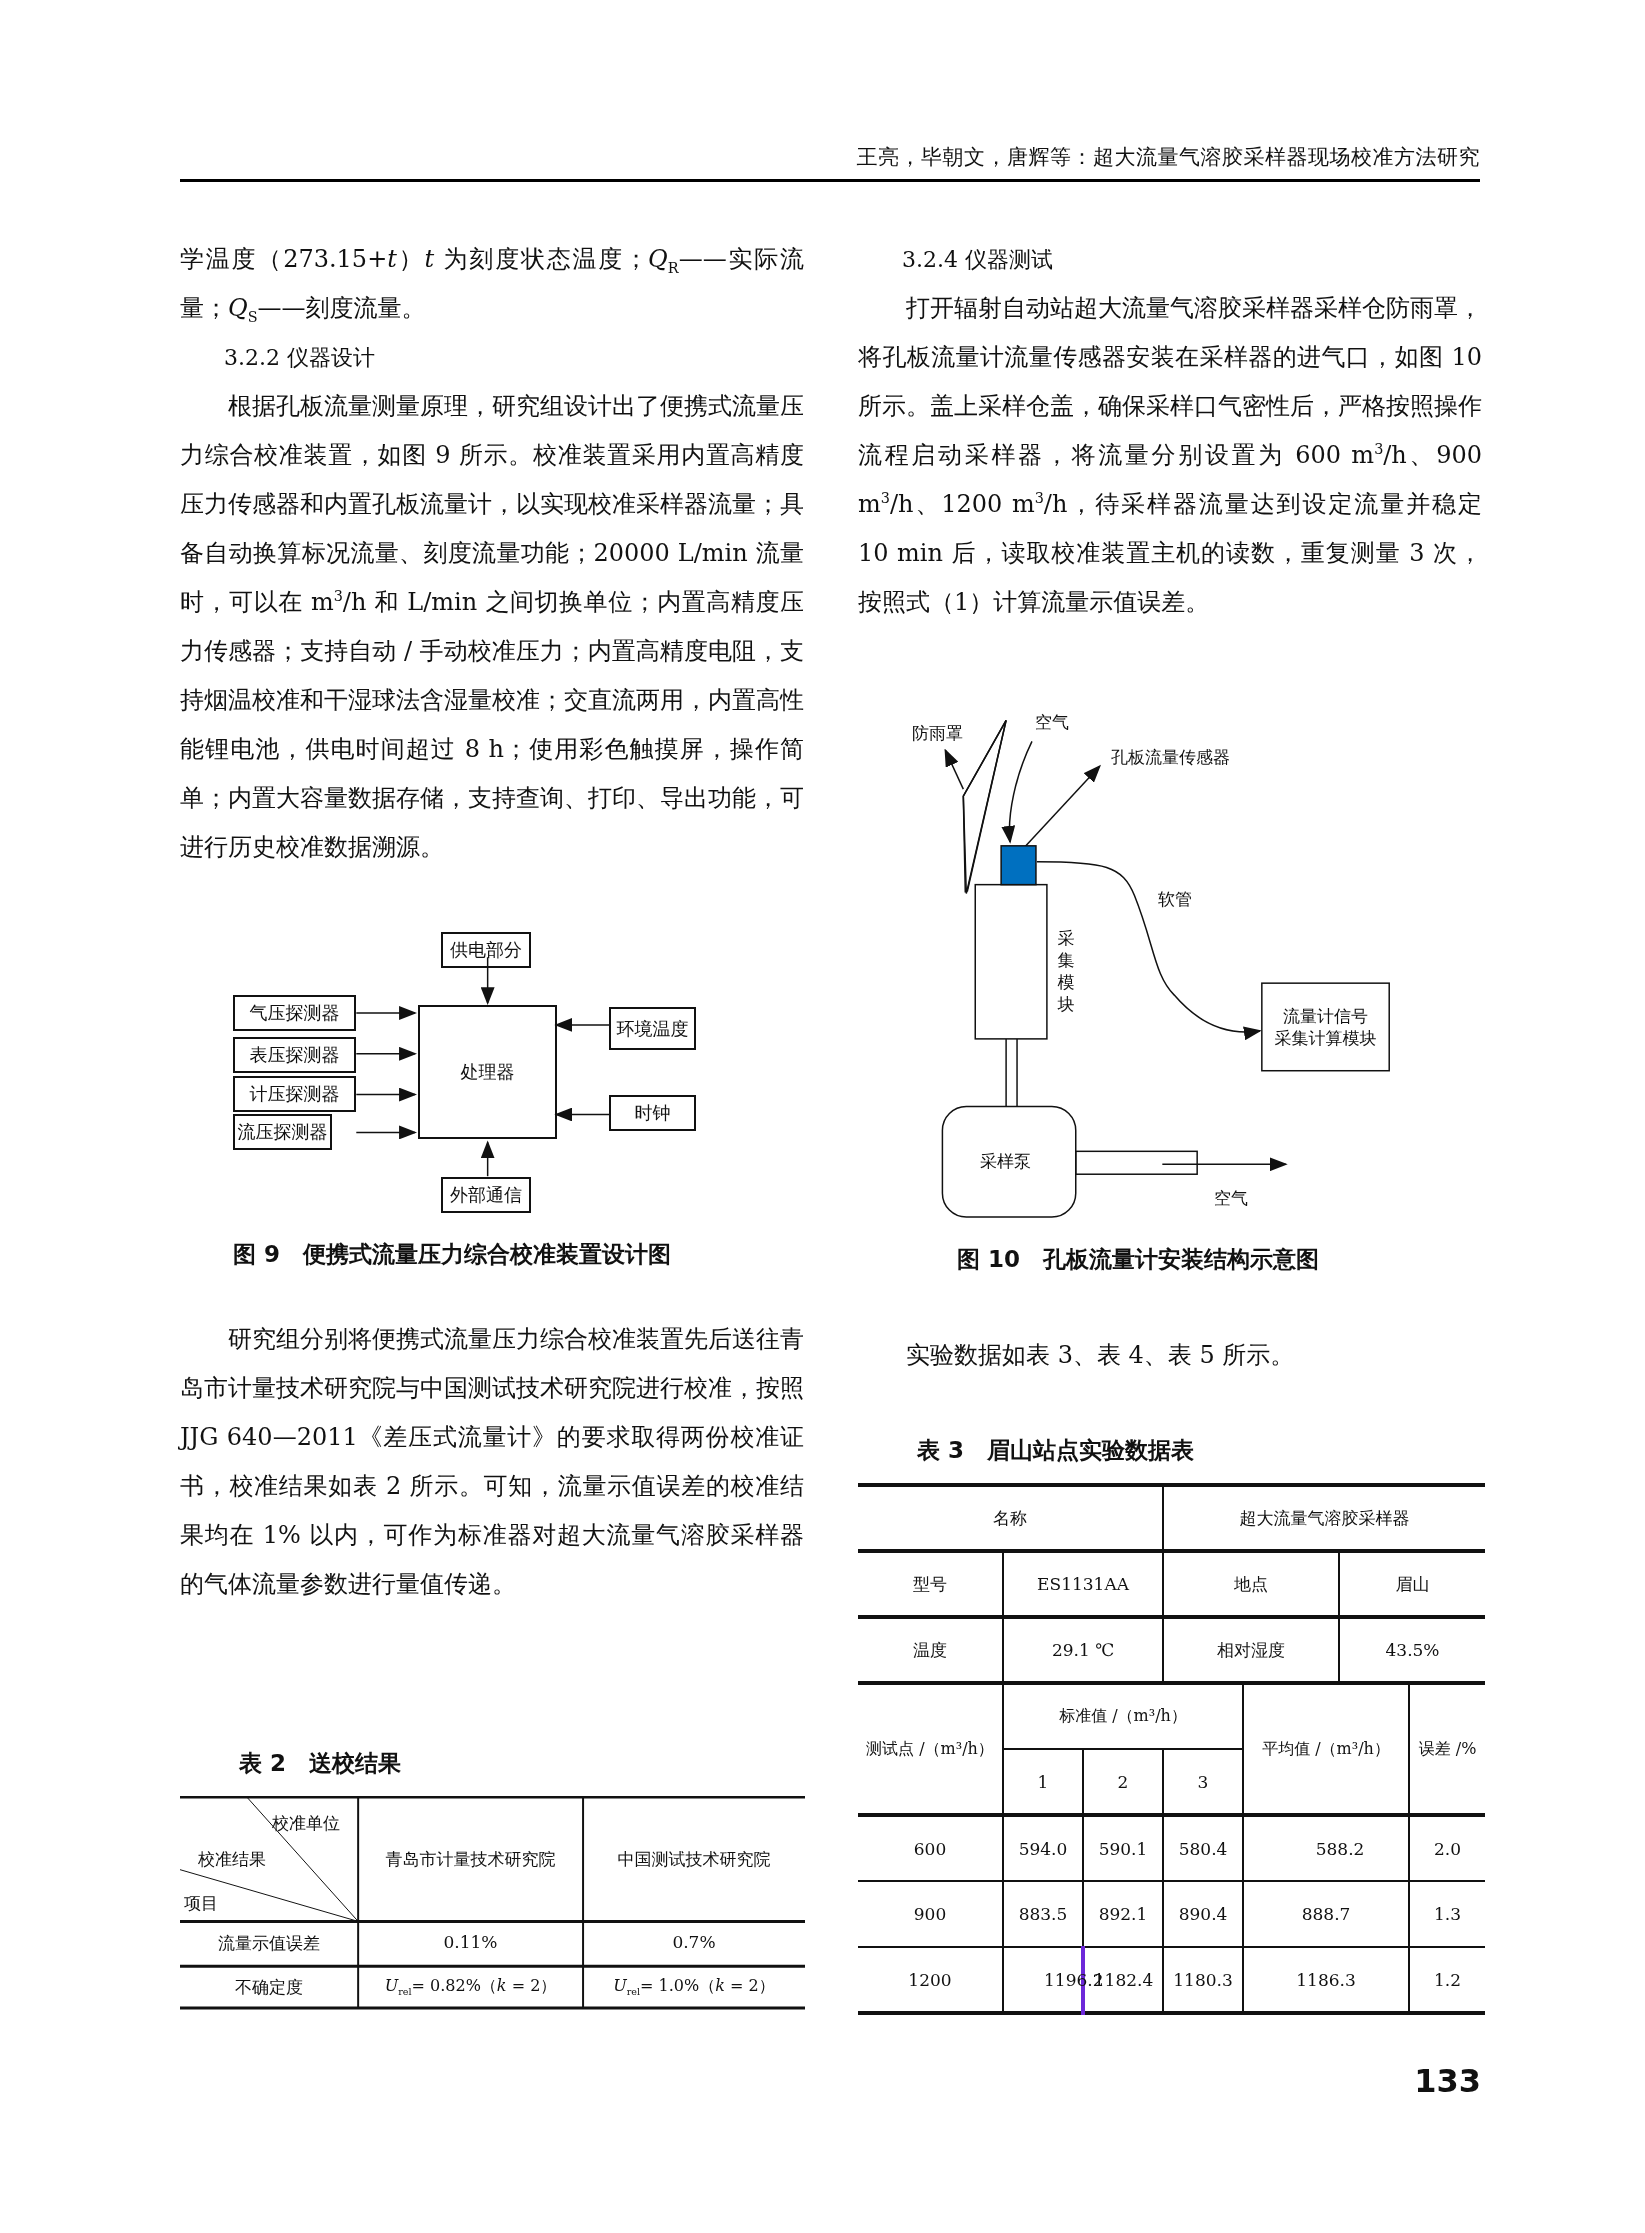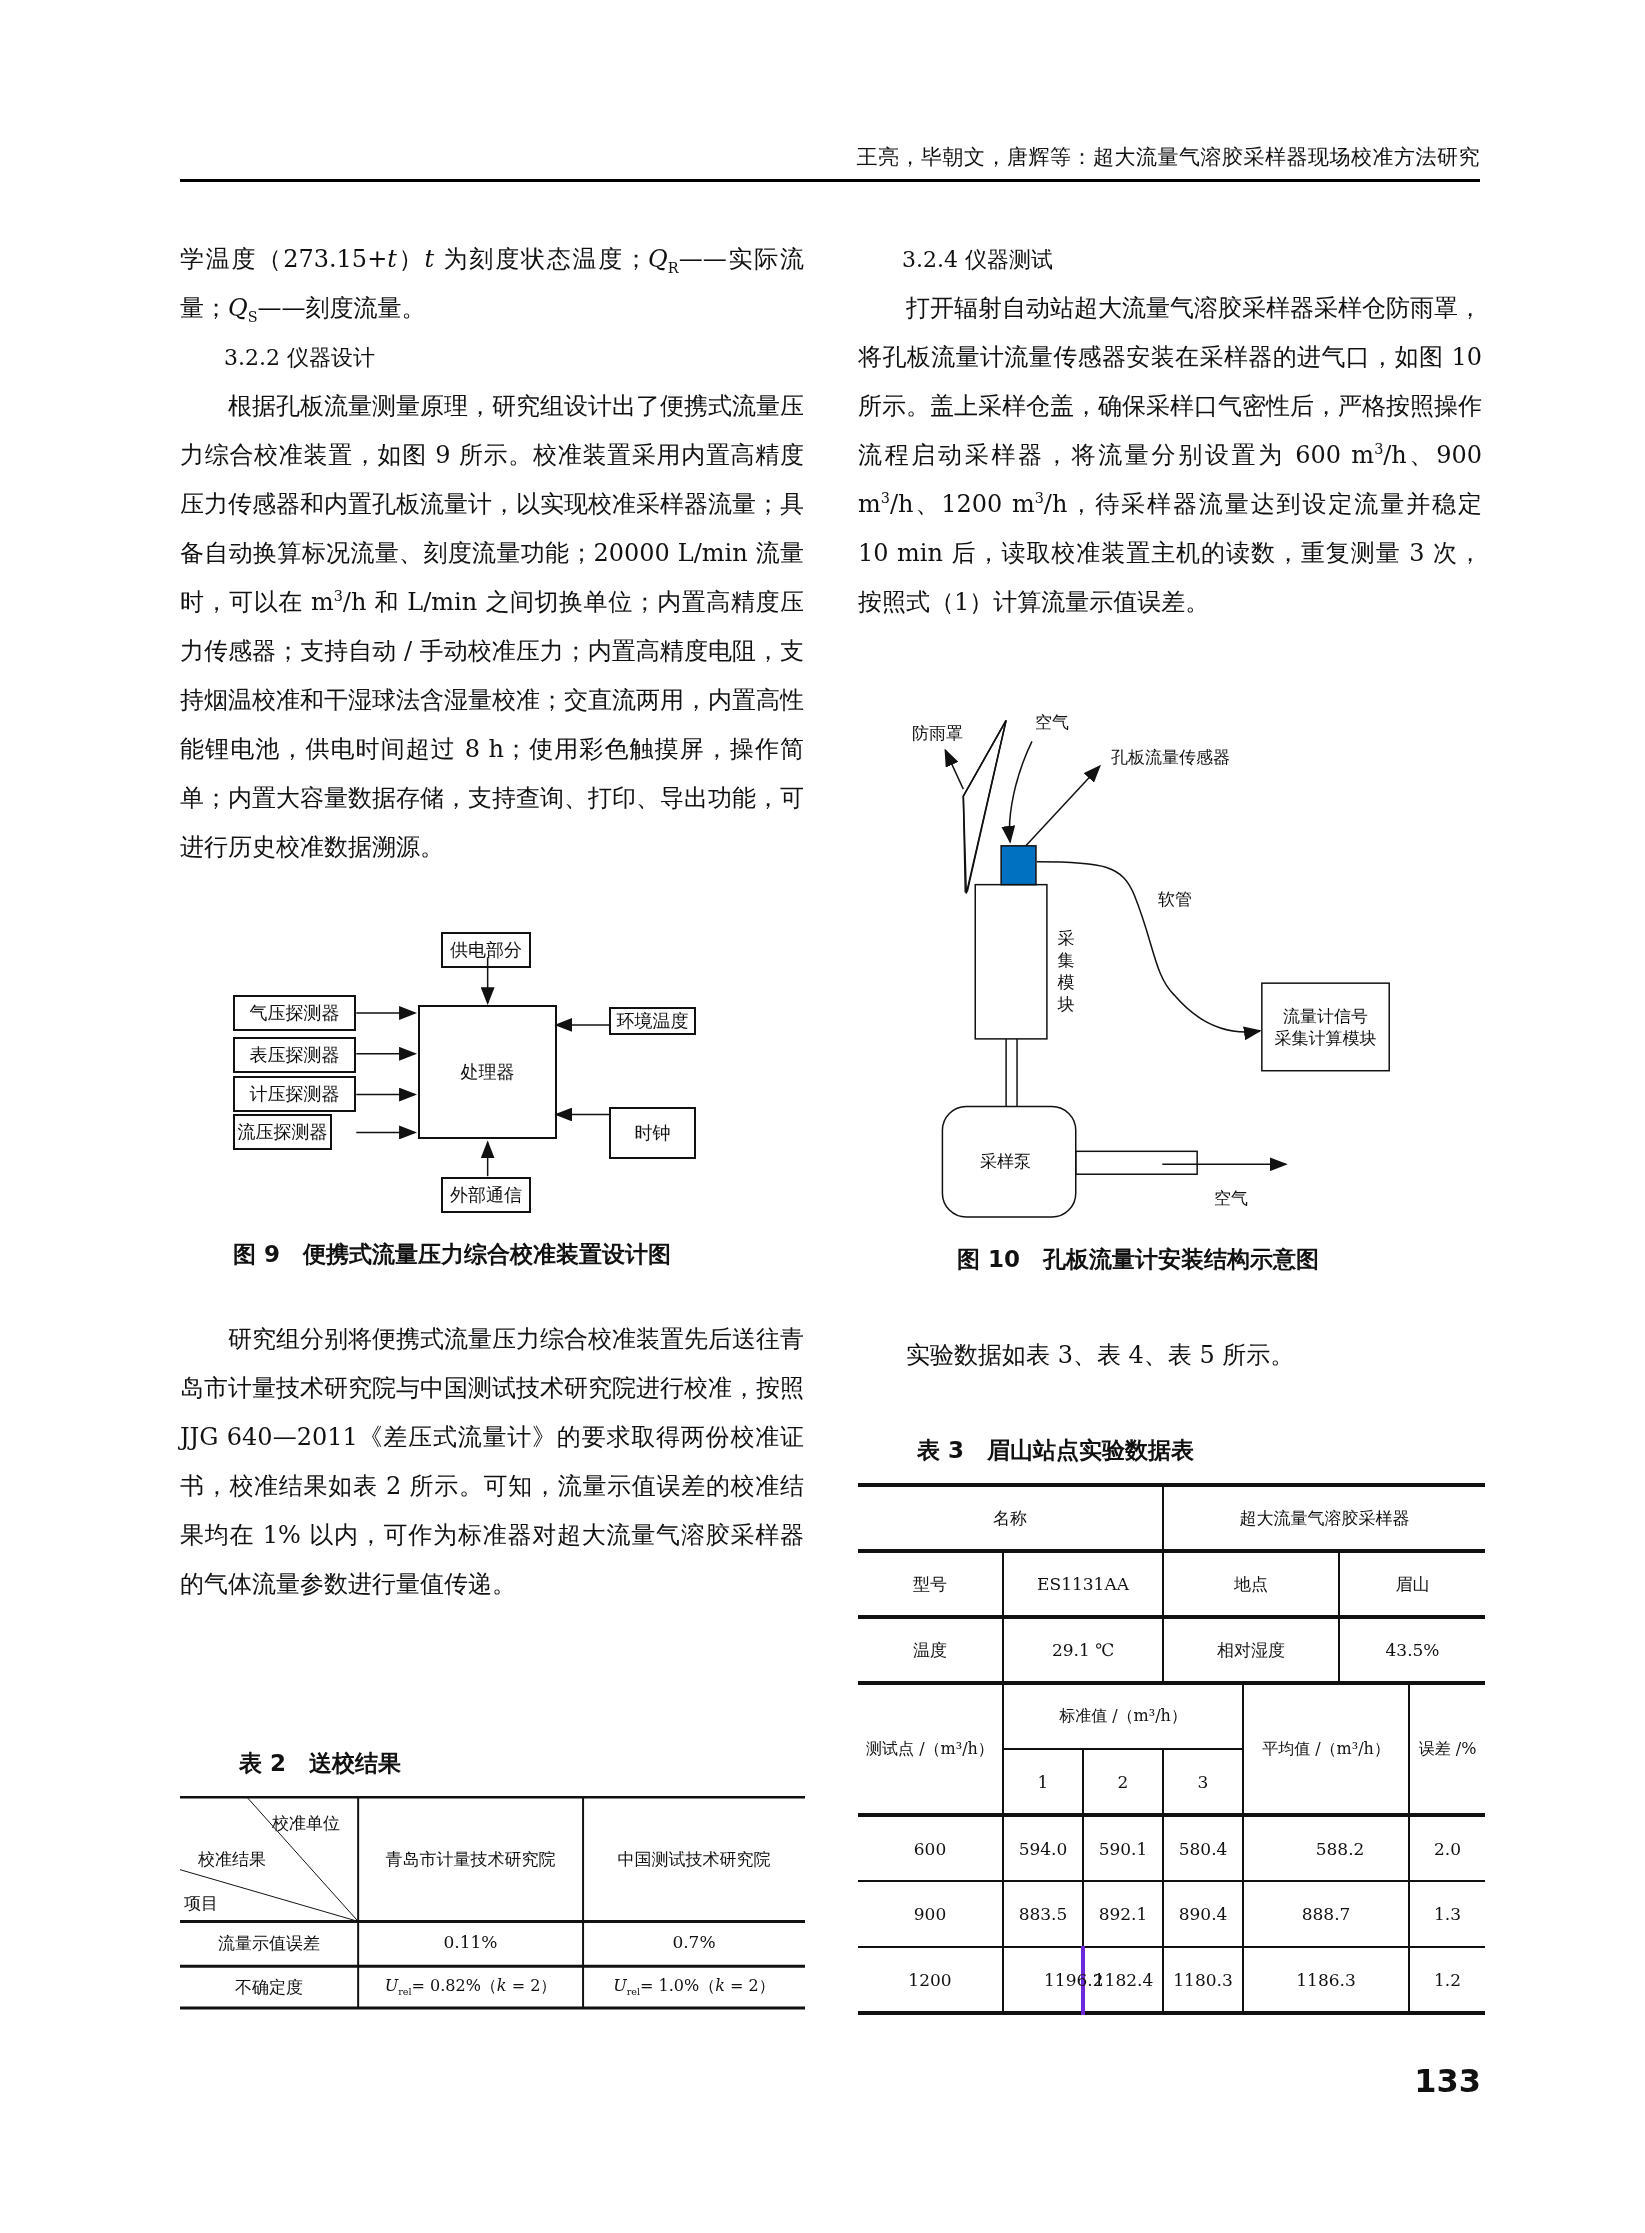--- a/index.html
+++ b/index.html
@@ -56,22 +56,22 @@
       <line x1="613" y1="1120" x2="559" y2="1120" marker-end="url(#ah2)"></line>
     </g>
   </svg>
   <div class="box" style="left:441px;top:932px;width:90px;height:36px;">供电部分</div>
   <div class="box" style="left:418px;top:1005px;width:139px;height:134px;">处理器</div>
   <div class="box" style="left:441px;top:1177px;width:90px;height:36px;">外部通信</div>
   <div class="box" style="left:233px;top:995px;width:123px;height:36px;">气压探测器</div>
   <div class="box" style="left:233px;top:1037px;width:123px;height:36px;">表压探测器</div>
   <div class="box" style="left:233px;top:1076px;width:123px;height:36px;">计压探测器</div>
   <div class="box" style="left:233px;top:1114px;width:99px;height:36px;">流压探测器</div>
-  <div class="box" style="left:609px;top:1007px;width:87px;height:28px;">环境温度</div>
-  <div class="box" style="left:609px;top:1095px;width:87px;height:52px;margin-top:12px;">时钟</div>
+  <div class="box" style="left:609px;top:1007px;width:87px;height:43px;">环境温度</div>
+  <div class="box" style="left:609px;top:1095px;width:87px;height:36px;">时钟</div>
 </div>
 <div class="cap" style="left:233px;top:1239px;">图 9　便携式流量压力综合校准装置设计图</div>
 
 <div class="col" style="left:180px;top:1315px;width:624px;">
   <p>研究组分别将便携式流量压力综合校准装置先后送往青岛市计量技术研究院与中国测试技术研究院进行校准，按照 JJG 640—2011《差压式流量计》的要求取得两份校准证书，校准结果如表 2 所示。可知，流量示值误差的校准结果均在 1% 以内，可作为标准器对超大流量气溶胶采样器的气体流量参数进行量值传递。</p>
 </div>
 
 <div class="cap" style="left:239px;top:1748px;">表 2　送校结果</div>
 <div class="abs" style="left:180px;top:1796px;width:625px;height:214px;">
   <svg class="diag" width="625" height="214" viewBox="0 0 628 215">

